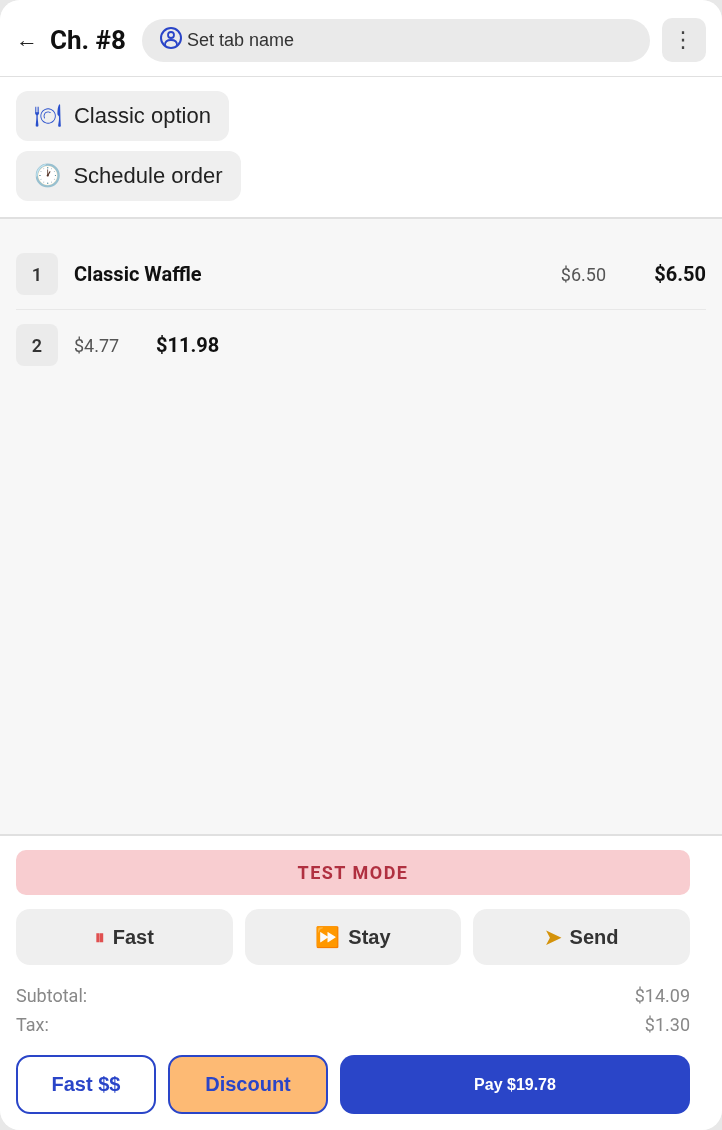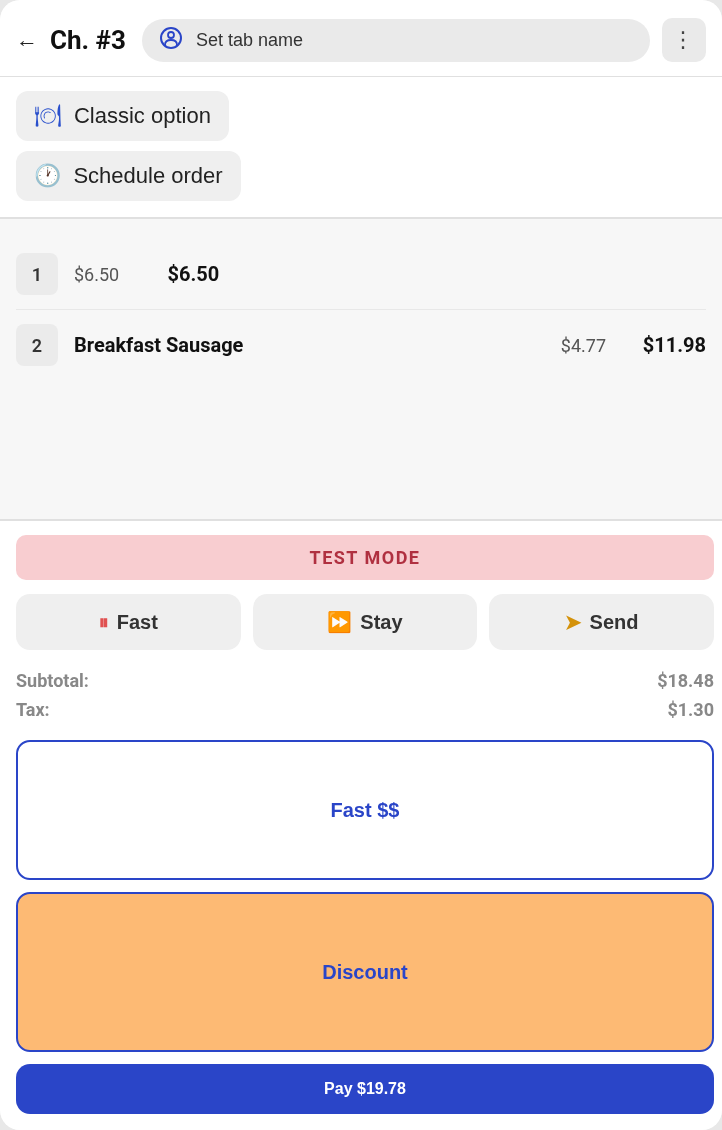--- a/index.html
+++ b/index.html
@@ -37,21 +37,21 @@
     }
     .header-title {
       font-size: 26px;
       font-weight: 700;
       color: #111;
       margin-right: 4px;
     }
     .set-tab-btn {
       display: flex;
       align-items: center;
-      gap: 14px;
+      gap: 5px;
       background: #eaeaea;
       border: none;
       border-radius: 22px;
       padding: 8px 18px;
       font-size: 18px;
       color: #333;
       cursor: pointer;
       flex: 1;
     }
     .set-tab-btn .person-icon {
@@ -142,21 +142,21 @@
       font-size: 20px;
       font-weight: 700;
       color: #111;
       min-width: 80px;
       text-align: right;
     }
 
     
     .bottom-section {
       background: #ffffff;
-      padding: 0 8px 16px 16px;
+      padding: 0 32px 16px 16px;
     }
 
     
     .test-mode-banner {
       background: #f8cdd0;
       border-radius: 10px;
       margin: 14px 0 14px 0;
       padding: 12px;
       text-align: center;
     }
@@ -188,41 +188,39 @@
       justify-content: center;
       gap: 8px;
     }
     .hold-icon { color: #e05050; font-size: 20px; }
     .stay-icon { color: #d4920a; font-size: 20px; }
     .send-icon { color: #d4920a; font-size: 20px; }
 
     
     .totals {
       margin-bottom: 16px;
-      font-weight: bold;
     }
     .total-row {
       display: flex;
       justify-content: space-between;
       padding: 4px 0;
     }
     .total-label {
       font-size: 18px;
       color: #888;
     }
     .total-value {
       font-size: 18px;
       color: #888;
     }
 
     
     .pay-buttons {
       display: flex;
       gap: 12px;
-      flex-direction: column;
     }
     .fast-btn {
       flex: 0 0 140px;
       background: #fff;
       border: 2.5px solid #2a45c8;
       border-radius: 14px;
       padding: 16px 8px;
       font-size: 20px;
       font-weight: 700;
       color: #2a45c8;
@@ -251,21 +249,21 @@
       cursor: pointer;
     }
   </style>
 </head>
 <body>
 
 <div class="phone-container">
 
   <div class="header">
     <span class="back-arrow">←</span>
-    <span class="header-title">Ch. #3</span>
+    <span class="header-title">Ch. #8</span>
     <button class="set-tab-btn">
       <span class="person-icon"><svg width="22" height="22" viewBox="0 0 22 22" fill="none" xmlns="http://www.w3.org/2000/svg">
             <circle cx="11" cy="11" r="10" stroke="#2a45c8" stroke-width="2"></circle>
             <circle cx="11" cy="8" r="3" stroke="#2a45c8" stroke-width="1.8"></circle>
             <path d="M5 18c0-3.314 2.686-5 6-5s6 1.686 6 5" stroke="#2a45c8" stroke-width="1.8" stroke-linecap="round"></path>
           </svg></span>
       <span>Set tab name</span>
     </button>
     <button class="more-btn">
       <span>⋮</span>
@@ -279,26 +277,26 @@
     </button>
     <button class="option-btn">
       <span class="option-icon">🕐</span>
       <span>Schedule order</span>
     </button>
   </div>
 
   <div class="order-section">
     <div class="order-item">
       <div class="item-qty">1</div>
+      <div class="item-name">Classic Waffle</div>
       <div class="item-unit-price">$6.50</div>
       <div class="item-total-price">$6.50</div>
     </div>
     <div class="order-item">
       <div class="item-qty">2</div>
-      <div class="item-name">Breakfast Sausage</div>
       <div class="item-unit-price">$4.77</div>
       <div class="item-total-price">$11.98</div>
     </div>
   </div>
 
   <div class="bottom-section">
 
     <div class="test-mode-banner">
       <span class="test-mode-text">TEST MODE</span>
     </div>
@@ -314,21 +312,21 @@
       </button>
       <button class="action-btn">
         <span class="send-icon">➤</span>
         <span>Send</span>
       </button>
     </div>
 
     <div class="totals">
       <div class="total-row">
         <span class="total-label">Subtotal:</span>
-        <span class="total-value">$18.48</span>
+        <span class="total-value">$14.09</span>
       </div>
       <div class="total-row">
         <span class="total-label">Tax:</span>
         <span class="total-value">$1.30</span>
       </div>
     </div>
 
     <div class="pay-buttons">
       <button class="fast-btn">Fast $$</button>
       <button class="discount-btn">Discount</button>

